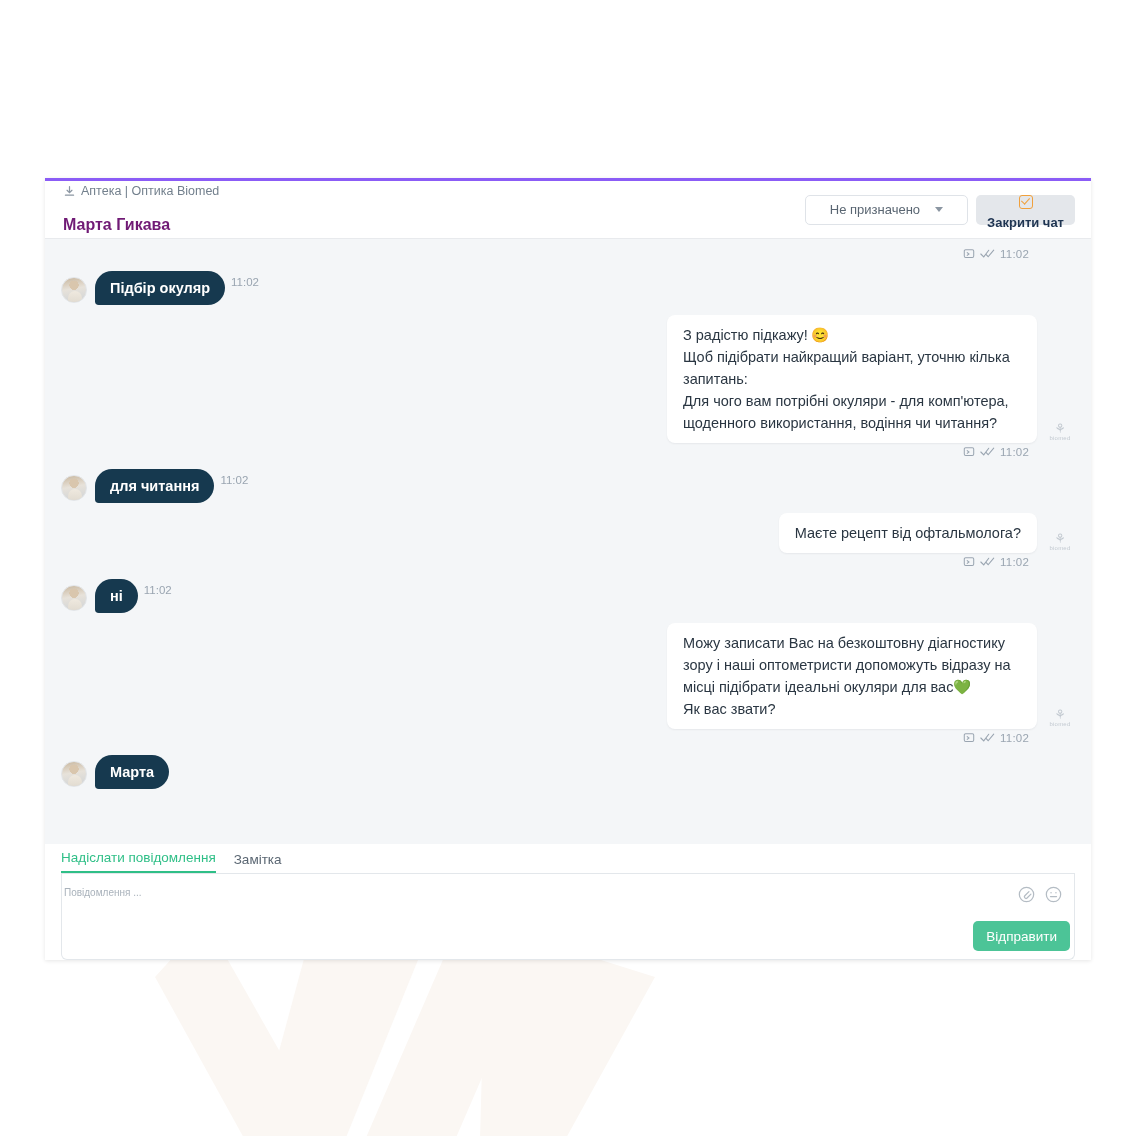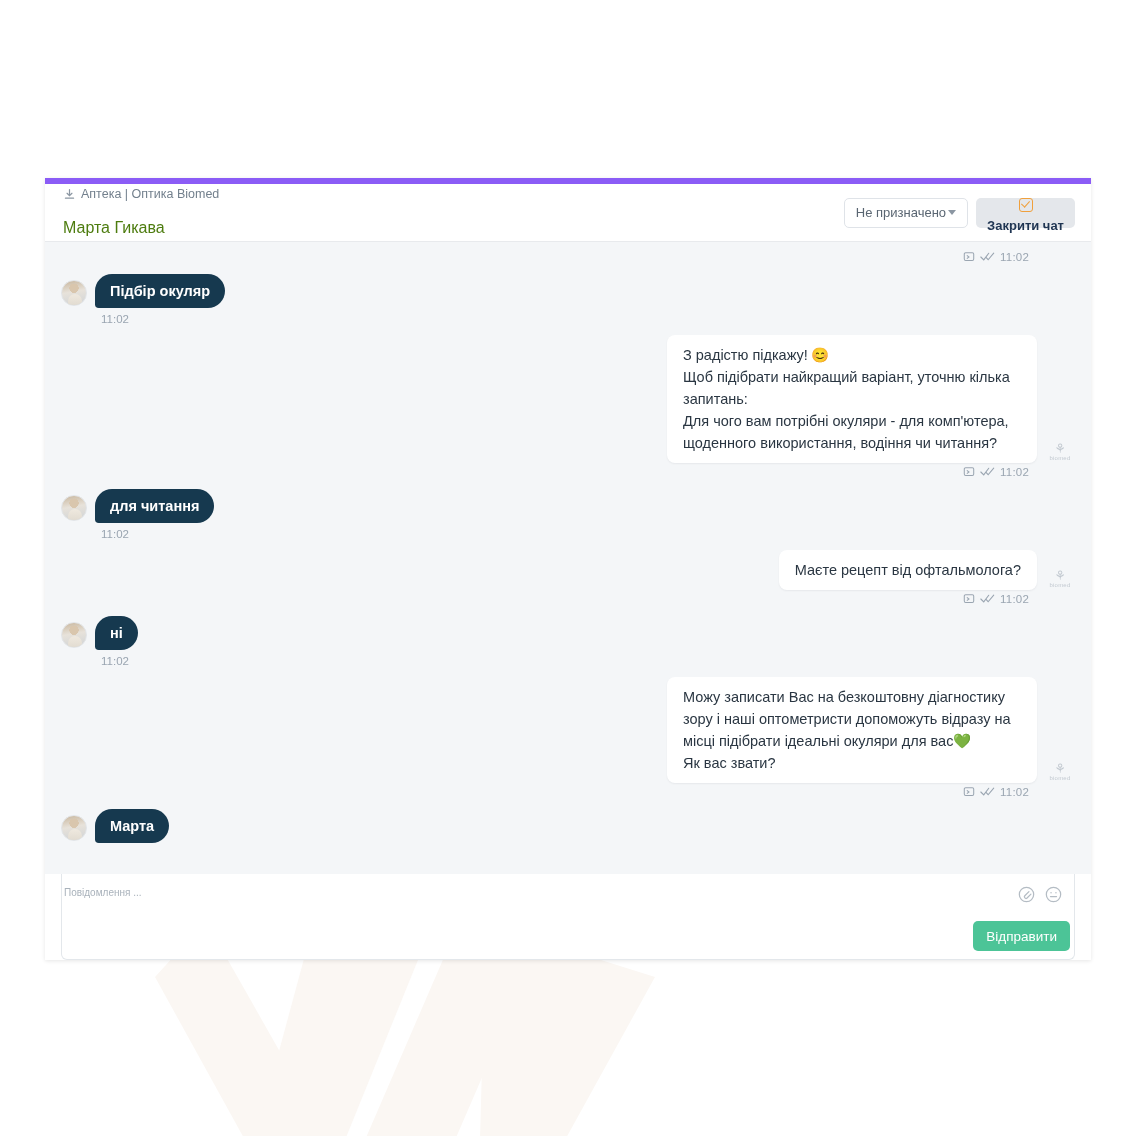--- a/index.html
+++ b/index.html
@@ -22,21 +22,21 @@
     left: 155px; top: 955px;
     width: 740px; height: 185px;
     pointer-events: none;
     z-index: 0;
   }
   .panel {
     position: absolute;
     left: 45px; top: 178px;
     width: 1046px; height: 782px;
     background: #ffffff;
-    border-top: 6px solid #8b5cf6;
+    border-top: 3px solid #8b5cf6;
     box-shadow: 0 1px 4px rgba(0,0,0,0.10);
     z-index: 2;
     overflow: hidden;
     display: flex;
     flex-direction: column;
   }
   
   .chat-header {
     flex: 0 0 auto;
     height: 58px;
@@ -46,27 +46,27 @@
     border-bottom: 1px solid #e8eaed;
     background: #fff;
   }
   .header-left { flex: 1 1 auto; min-width: 0; }
   .channel-row {
     display: flex; align-items: center; gap: 5px;
     font-size: 12.5px; color: #73808d; line-height: 15px;
   }
   .channel-icon { width: 13px; height: 13px; display: inline-block; color: #8b96a2; }
   .contact-name {
-    font-size: 16px; color: #4d7c0f; font-weight: 400;
+    font-size: 16px; color: #701a75; font-weight: 700;
     line-height: 20px; margin-top: 16px;
   }
   .header-right { display: flex; align-items: center; gap: 8px; }
   .assign-btn {
-    display: inline-flex; align-items: center; gap: 2px;
-    height: 30px; padding: 0 11px;
+    display: inline-flex; align-items: center; gap: 15px;
+    height: 30px; padding: 0 24px;
     background: #ffffff;
     border: 1px solid #dfe3e8;
     border-radius: 5px;
     font-size: 13px; color: #5a6672;
     cursor: pointer;
     justify-content: center;
   }
   .caret { width: 0; height: 0; border-left: 4px solid transparent;
     border-right: 4px solid transparent; border-top: 5px solid #8b96a2; }
   .close-chat-btn {
@@ -112,21 +112,21 @@
       radial-gradient(circle at 50% 30%, #d9c6ad 0 22%, rgba(0,0,0,0) 23%),
       linear-gradient(170deg, #c9b79e 0%, #e7e2da 45%, #cfd3d6 100%);
     border: 1px solid #e2e5e8;
     overflow: hidden; position: relative;
   }
   .avatar::after {
     content:""; position:absolute; left:6px; top:13px;
     width:14px; height:16px; border-radius: 7px 7px 0 0;
     background: linear-gradient(180deg,#efe9df,#dcd6cb);
   }
-  .bubble-in-wrap { display: flex; flex-direction: column; align-items: flex-start; }
+  .bubble-in-wrap { display: flex; align-items: flex-start; }
   .bubble-in {
     background: #16394f;
     color: #ffffff;
     font-size: 14.5px;
     font-weight: 600;
     line-height: 20px;
     padding: 7px 15px;
     border-radius: 18px 18px 18px 4px;
     max-width: 620px;
     white-space: pre-wrap;
@@ -342,20 +342,24 @@
         <div class="avatar"></div>
         <div class="bubble-in-wrap">
           <div class="bubble-in">Марта</div>
 
         </div>
       </div>
 
     </div>
 
     <div class="composer">
+      <div class="tabs">
+        <div class="tab active">Надіслати повідомлення</div>
+        <div class="tab">Замітка</div>
+      </div>
       <div class="input-card">
         <input class="msg-input" type="text" placeholder="Повідомлення ..." style="">
         <div class="input-icons">
           <span class="icon-btn">
             <svg viewBox="0 0 18 18" fill="none" stroke="#b4bcc4" stroke-width="1.3" stroke-linecap="round">
               <circle cx="9" cy="9" r="7.6"></circle>
               <path d="M11.6 5.9 L7.2 10.3 a1.7 1.7 0 0 0 2.4 2.4 l4.1-4.1"></path>
             </svg>
           </span>
           <span class="icon-btn">

